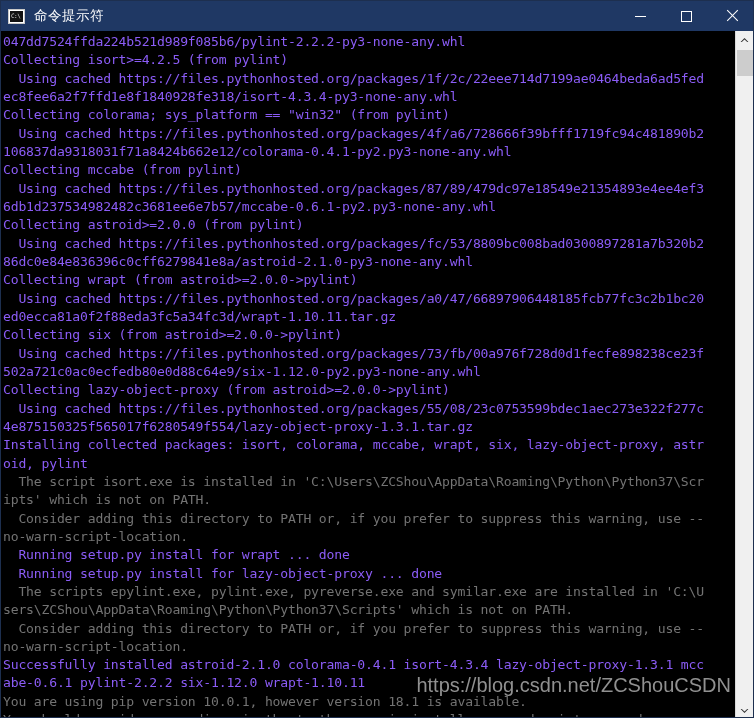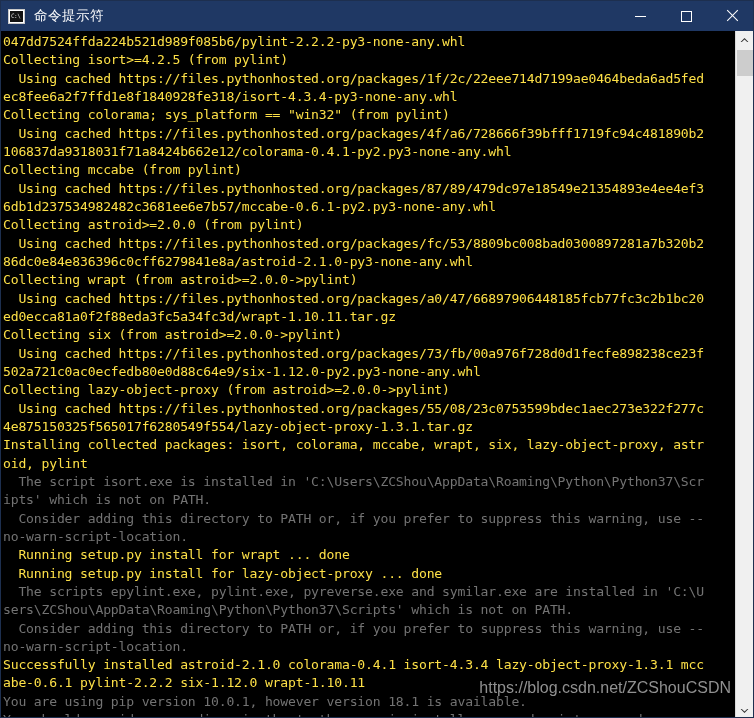--- a/index.html
+++ b/index.html
@@ -128,31 +128,31 @@
   #console-text {
     font-family: "DejaVu Sans Mono", monospace;
     font-size: 13.1px;
     line-height: 18.33px;
     white-space: pre;
     color: #cccccc;
     padding: 2px 0 0 2px;
     letter-spacing: -0.18px;
   }
   .ln { display: block; height: 18.33px; }
-  .white  { color: #fde047; }
+  .white  { color: #8b5cf6; }
   .yellow { color: #737373; }
 
   
   #watermark {
     position: absolute;
     right: 22px;
     bottom: 20px;
     color: #9d9d9d;
     font-family: "Liberation Sans", sans-serif;
-    font-size: 16px;
+    font-size: 20px;
     opacity: 0.92;
     user-select: none;
     pointer-events: none;
     white-space: nowrap;
   }
 
   
   #scrollbar {
     position: absolute;
     top: 30px;

